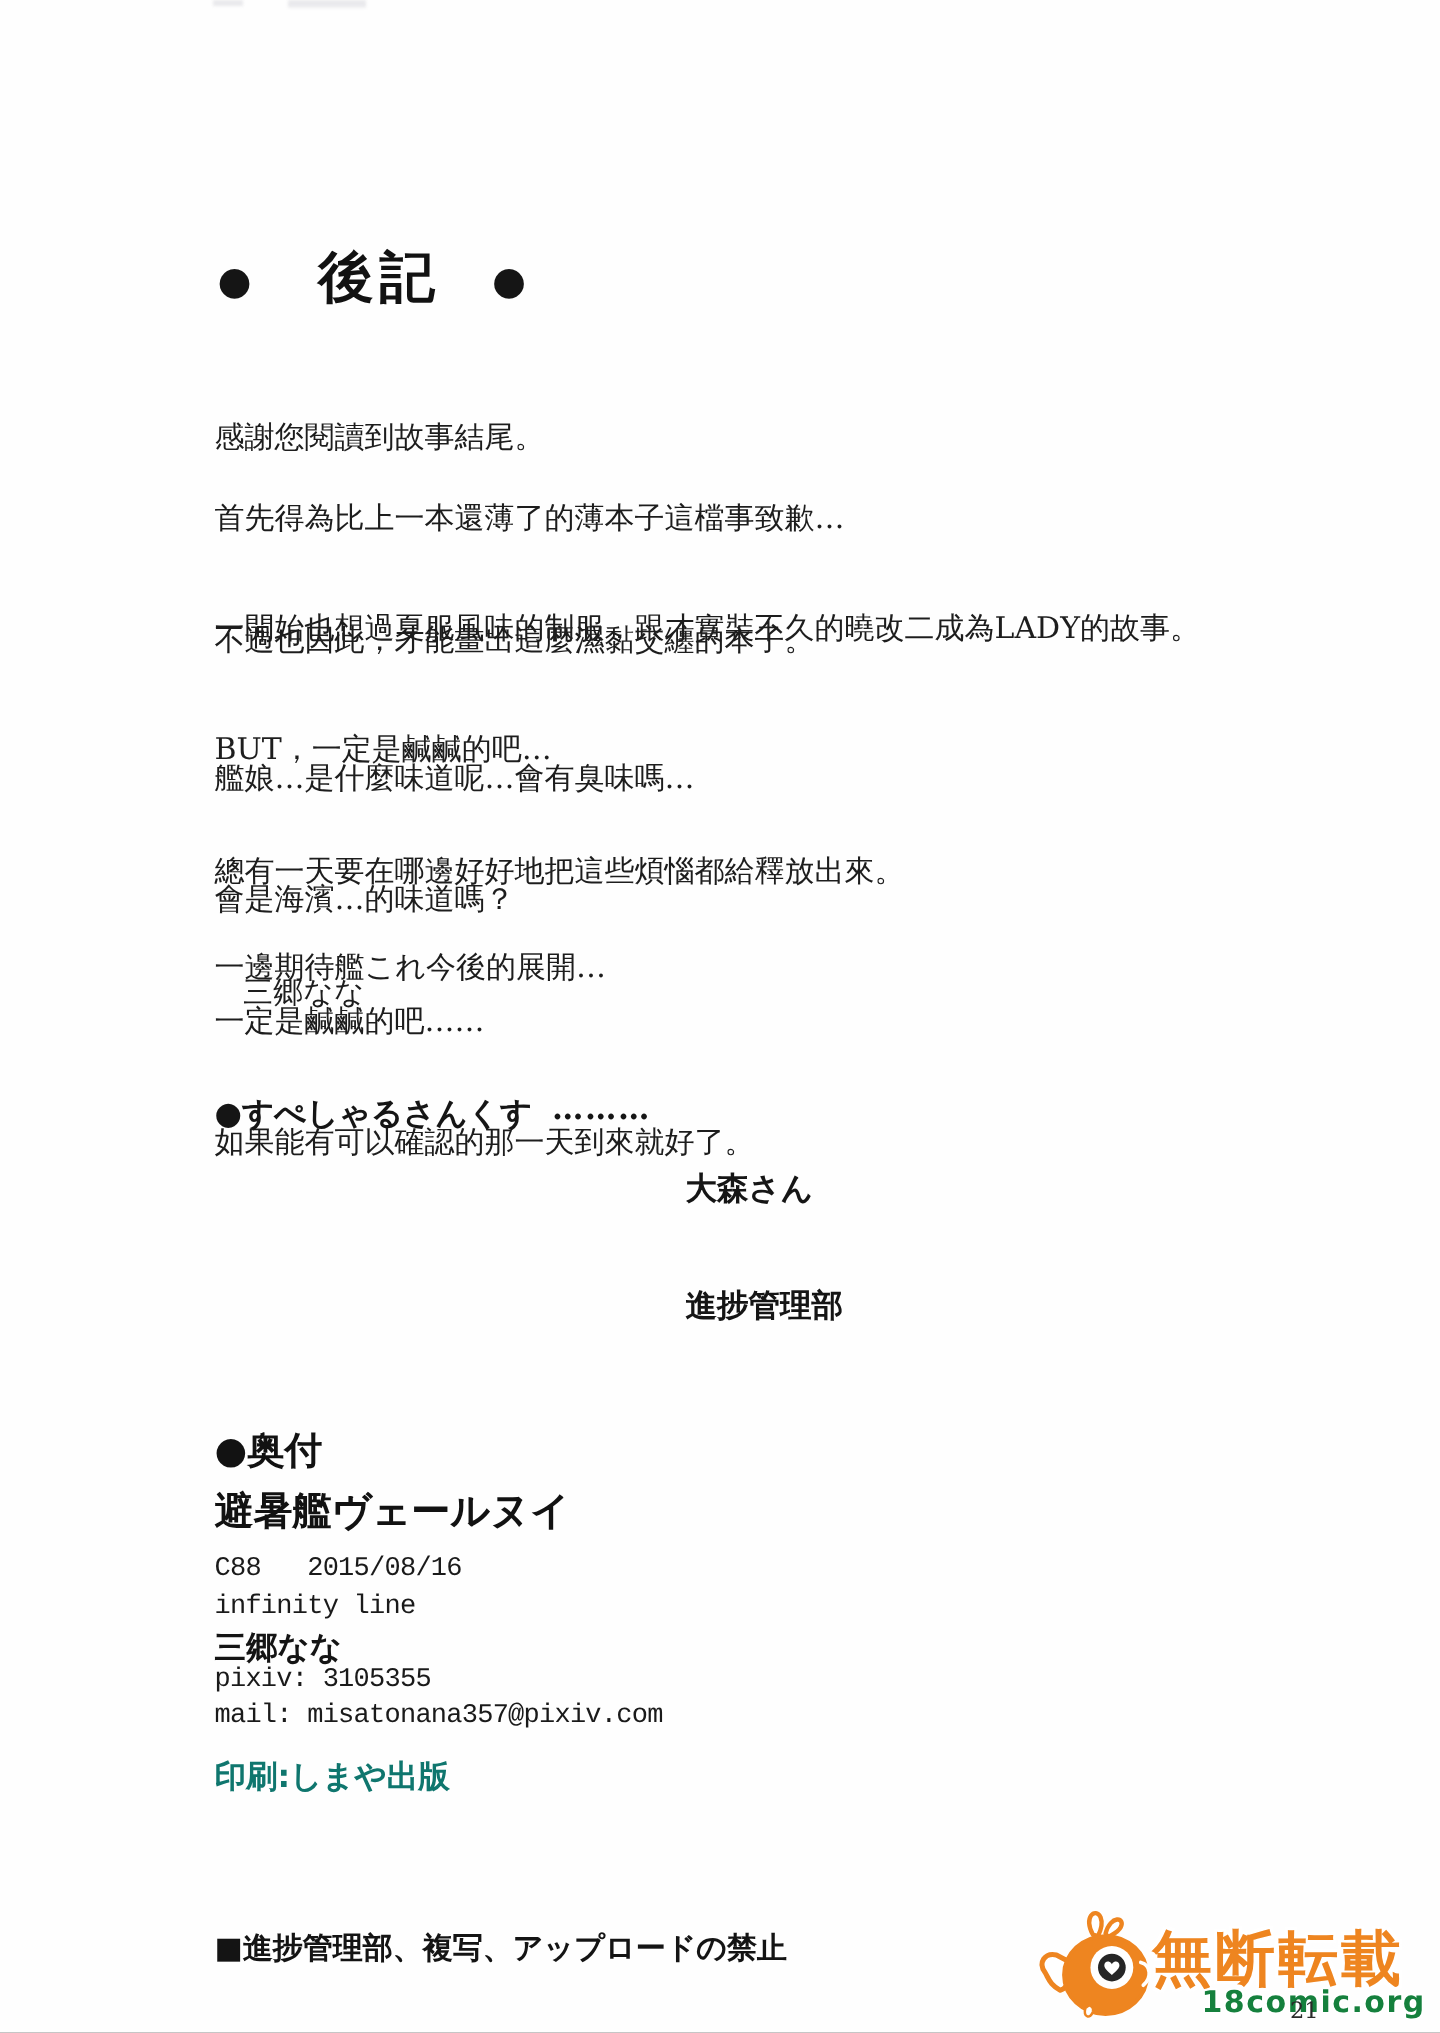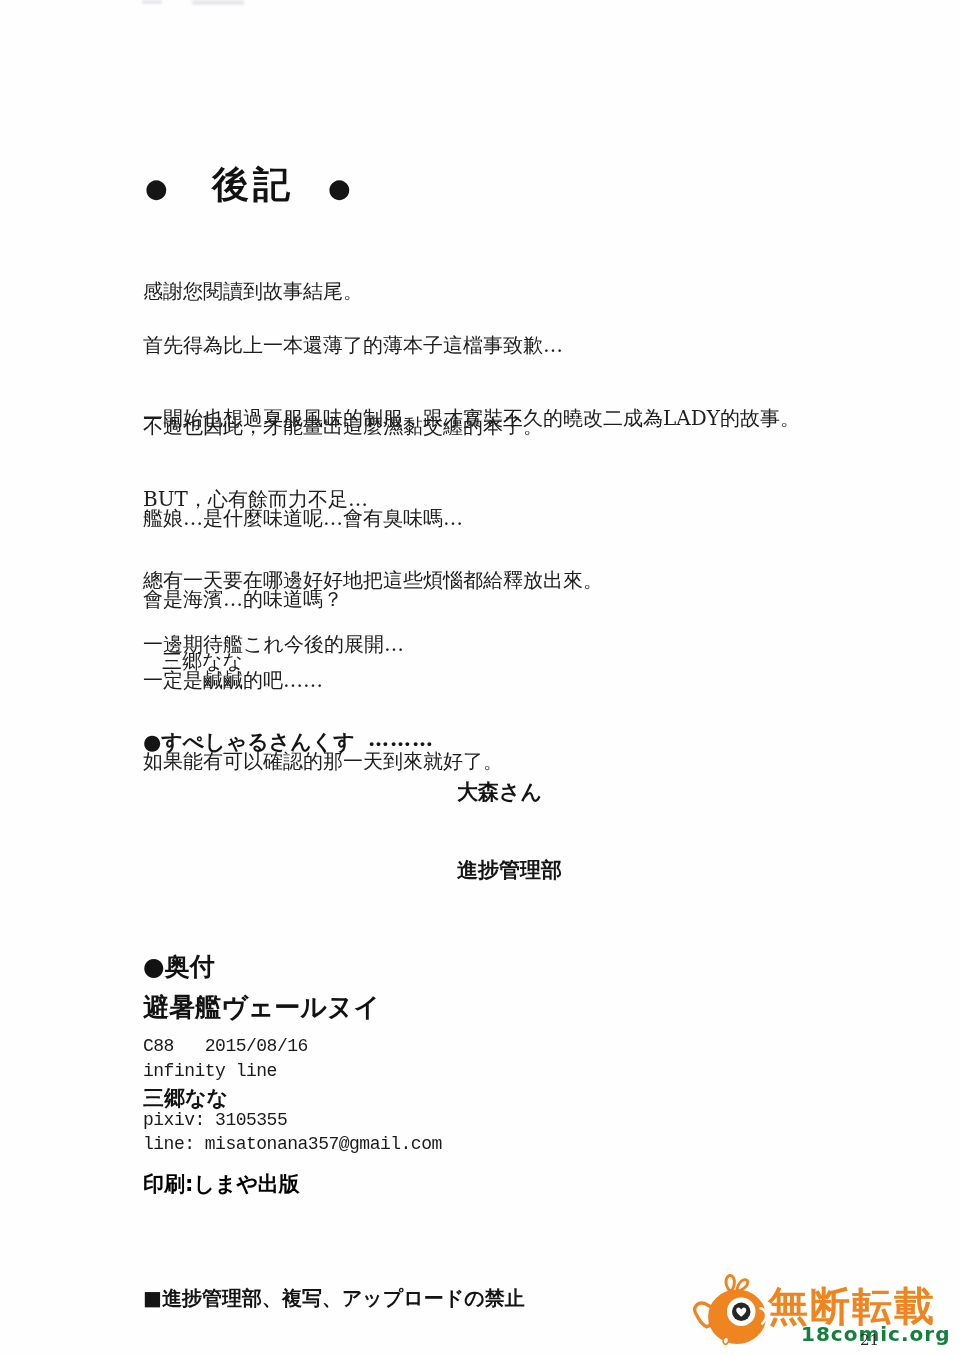--- a/index.html
+++ b/index.html
@@ -29,21 +29,21 @@
   .st-names{font-size:21px;font-weight:bold;line-height:26px;color:#151515;}
   .st-names div{white-space:pre;}
   
   .col-section{font-size:25px;font-weight:bold;color:#121212;}
   .col-title{font-size:26px;font-weight:bold;color:#121212;}
   .mono{
     font-family:"Liberation Mono","DejaVu Sans Mono",monospace;
     font-size:18px;letter-spacing:-0.5px;color:#1a1a1a;
   }
   .col-author{font-size:21px;font-weight:bold;color:#141414;}
-  .col-printer{font-size:21px;font-weight:bold;color:#000000;}
+  .col-printer{font-size:21px;font-weight:bold;color:#0f766e;}
   .notice{font-size:20px;font-weight:bold;line-height:25px;color:#141414;}
   .notice div{white-space:pre;}
   
   .smudge{position:absolute;background:#e4e4e8;filter:blur(1px);opacity:.8;}
   
   .wm-brand{
     font-size:40px;font-weight:bold;letter-spacing:2px;line-height:1;
     text-shadow:-2px -2px 0 #fff,2px -2px 0 #fff,-2px 2px 0 #fff,2px 2px 0 #fff,0 2px 0 #fff,0 -2px 0 #fff;
   }
   .wm-url{
@@ -68,21 +68,21 @@
     <div>感謝您閱讀到故事結尾。</div>
   </div>
 
   <div class="abs para" style="left:143px;top:278px;">
     <div>首先得為比上一本還薄了的薄本子這檔事致歉…</div>
     <div>不過也因此，才能畫出這麼濕黏交纏的本子。</div>
   </div>
 
   <div class="abs para" style="left:143px;top:351px;">
     <div>一開始也想過夏服風味的制服，跟才實裝不久的曉改二成為LADY的故事。</div>
-    <div>BUT，心有餘而力不足…</div>
+    <div>BUT，一定是鹹鹹的吧…</div>
     <div>總有一天要在哪邊好好地把這些煩惱都給釋放出來。</div>
   </div>
 
   <div class="abs para" style="left:143px;top:451px;">
     <div>艦娘…是什麼味道呢…會有臭味嗎…</div>
     <div>會是海濱…的味道嗎？</div>
     <div>一定是鹹鹹的吧……</div>
     <div>如果能有可以確認的那一天到來就好了。</div>
   </div>
 
@@ -99,21 +99,21 @@
     <div>進捗管理部</div>
   </div>
 
   <span class="abs gothic col-section" style="left:143px;top:950px;">●奥付</span>
   <span class="abs gothic col-title" style="left:143px;top:990px;">避暑艦ヴェールヌイ</span>
 
   <span class="abs mono" style="left:143px;top:1036px;">C88   2015/08/16</span>
   <span class="abs mono" style="left:143px;top:1061px;">infinity line</span>
   <span class="abs gothic col-author" style="left:143px;top:1084px;">三郷なな</span>
   <span class="abs mono" style="left:143px;top:1110px;">pixiv: 3105355</span>
-  <span class="abs mono" style="left:143px;top:1134px;">line: misatonana357@gmail.com</span>
+  <span class="abs mono" style="left:143px;top:1134px;">mail: misatonana357@pixiv.com</span>
 
   <span class="abs gothic col-printer" style="left:143px;top:1170px;">印刷:しまや出版</span>
 
   <div class="abs gothic notice" style="left:143px;top:1236px;">
     <div>■進捗管理部、複写、アップロードの禁止</div>
     
   </div>
 
   <svg class="abs" style="left:690px;top:1268px;" width="84" height="84" viewBox="0 0 100 100">
 

